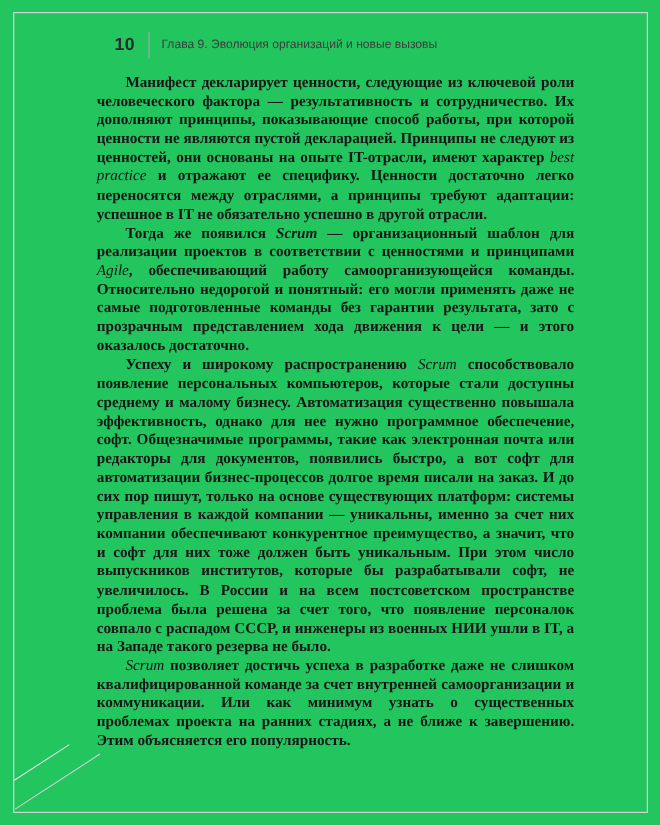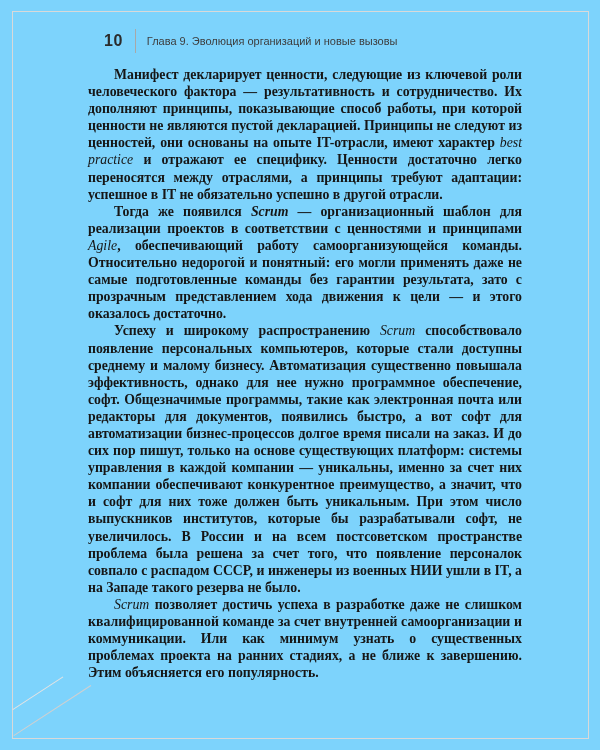--- a/index.html
+++ b/index.html
@@ -10,21 +10,21 @@
   body {
     width: 600px;
     height: 750px;
     position: relative;
     font-family: "Liberation Serif", serif;
     overflow: hidden;
   }
   .page {
     position: absolute;
     inset: 0;
-    background: #7dd3fc;
+    background: #22c55e;
   }
   .page-border {
     position: absolute;
     top: 11px;
     left: 12px;
     right: 11px;
     bottom: 11px;
     border: 1px solid #d9d9d9;
     pointer-events: none;
   }

